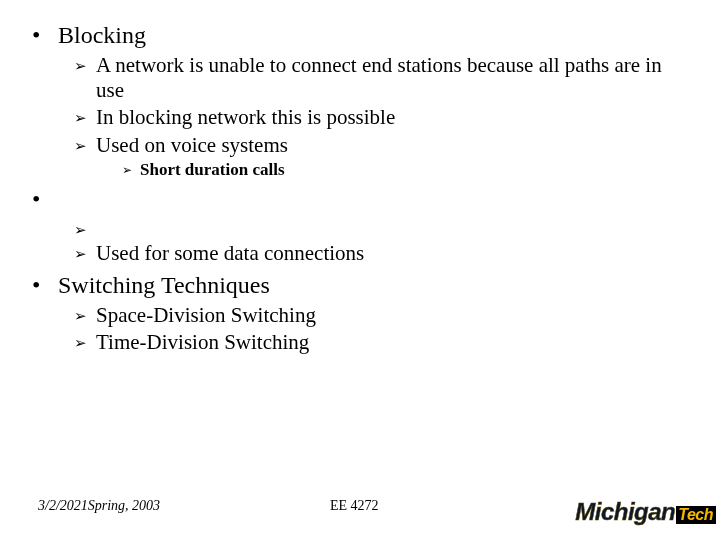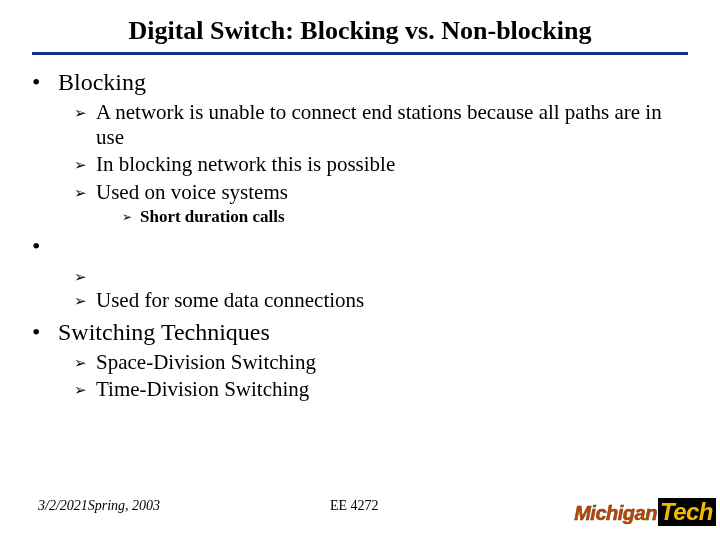--- a/index.html
+++ b/index.html
@@ -85,37 +85,36 @@
   }
   .logo-box {
     display: flex;
     align-items: baseline;
     font-family: Arial, Helvetica, sans-serif;
     font-weight: 900;
     font-style: italic;
     letter-spacing: -0.5px;
   }
   .logo-m {
-    color: #c2410c;
-    font-size: 20px;
+    color: #0f172a;
+    font-size: 24px;
     -webkit-text-stroke: 0.5px #5a4a00;
   }
   .logo-t {
     background: #000;
     color: #f5b800;
-    font-size: 24px;
+    font-size: 16px;
     padding: 0 3px 0 2px;
     margin-left: 1px;
   }
 </style>
 </head>
 <body>
 
 <div class="slide">
-  <div class="title">Digital Switch: Blocking vs. Non-blocking</div>
 
   <div class="l1">
     <span class="bullet">•</span>
     <span>Blocking</span>
   </div>
   <div class="l2">
     <span class="bullet">➢</span>
     <span>A network is unable to connect end stations because all paths are in use</span>
   </div>
   <div class="l2">

